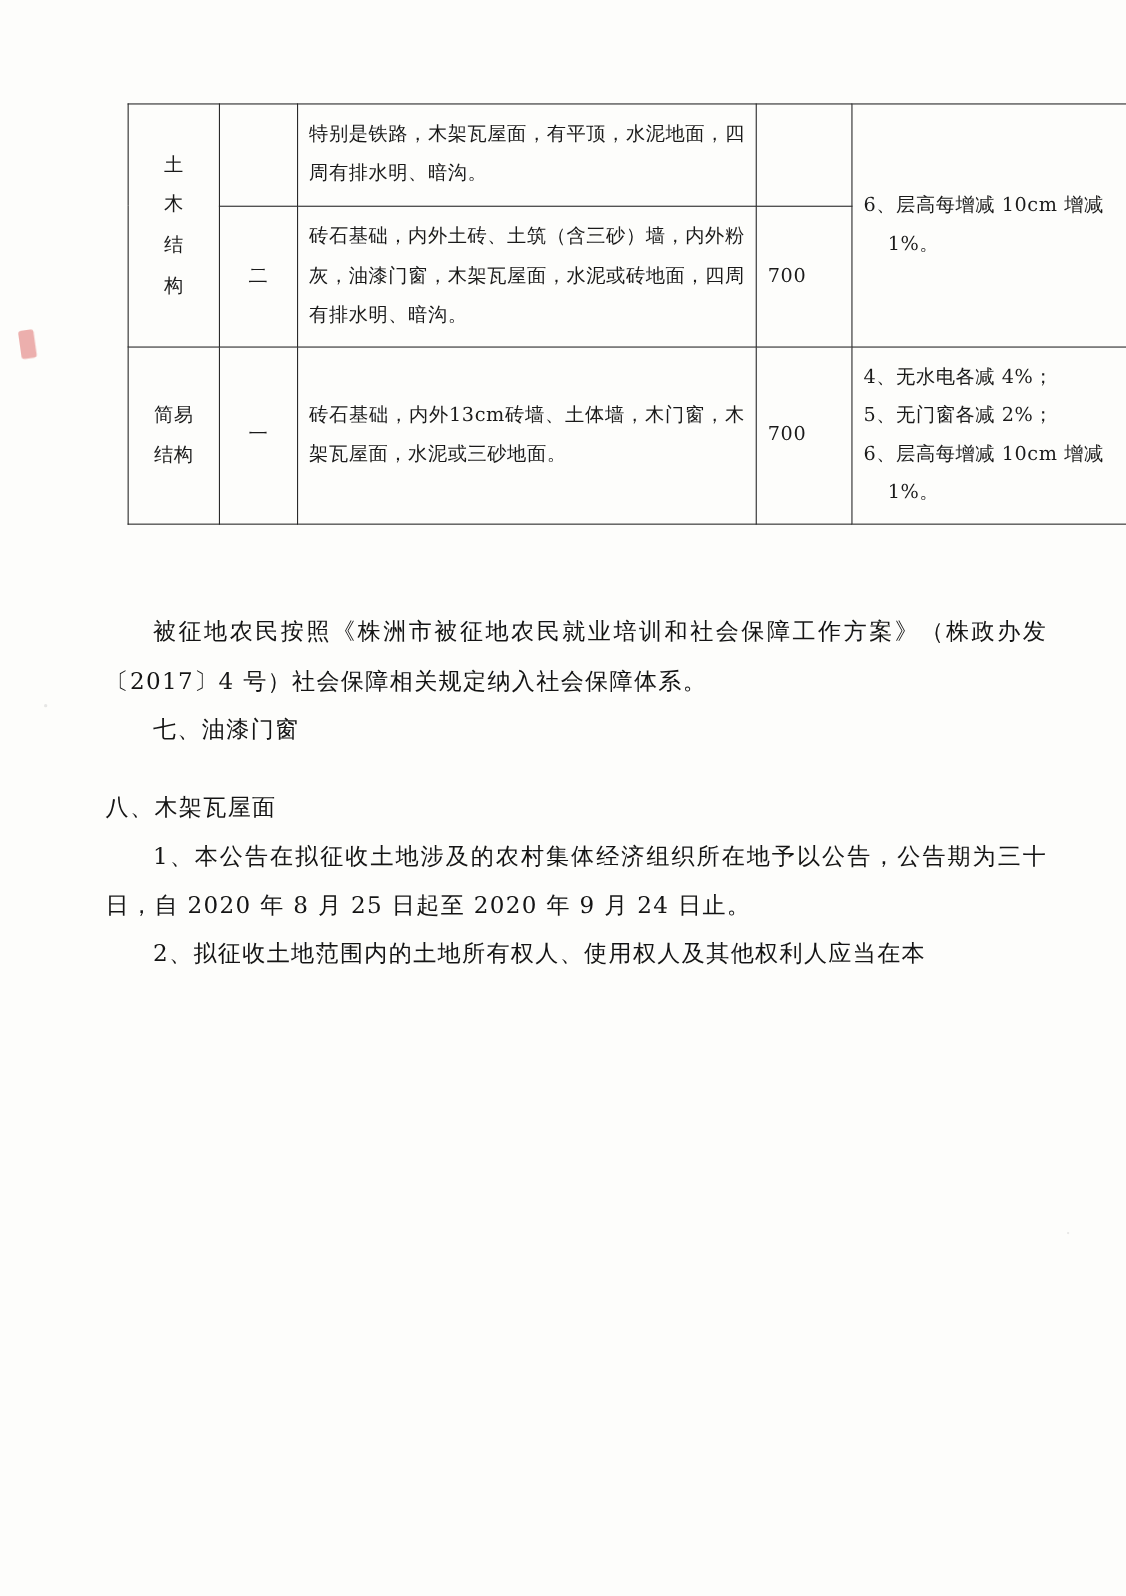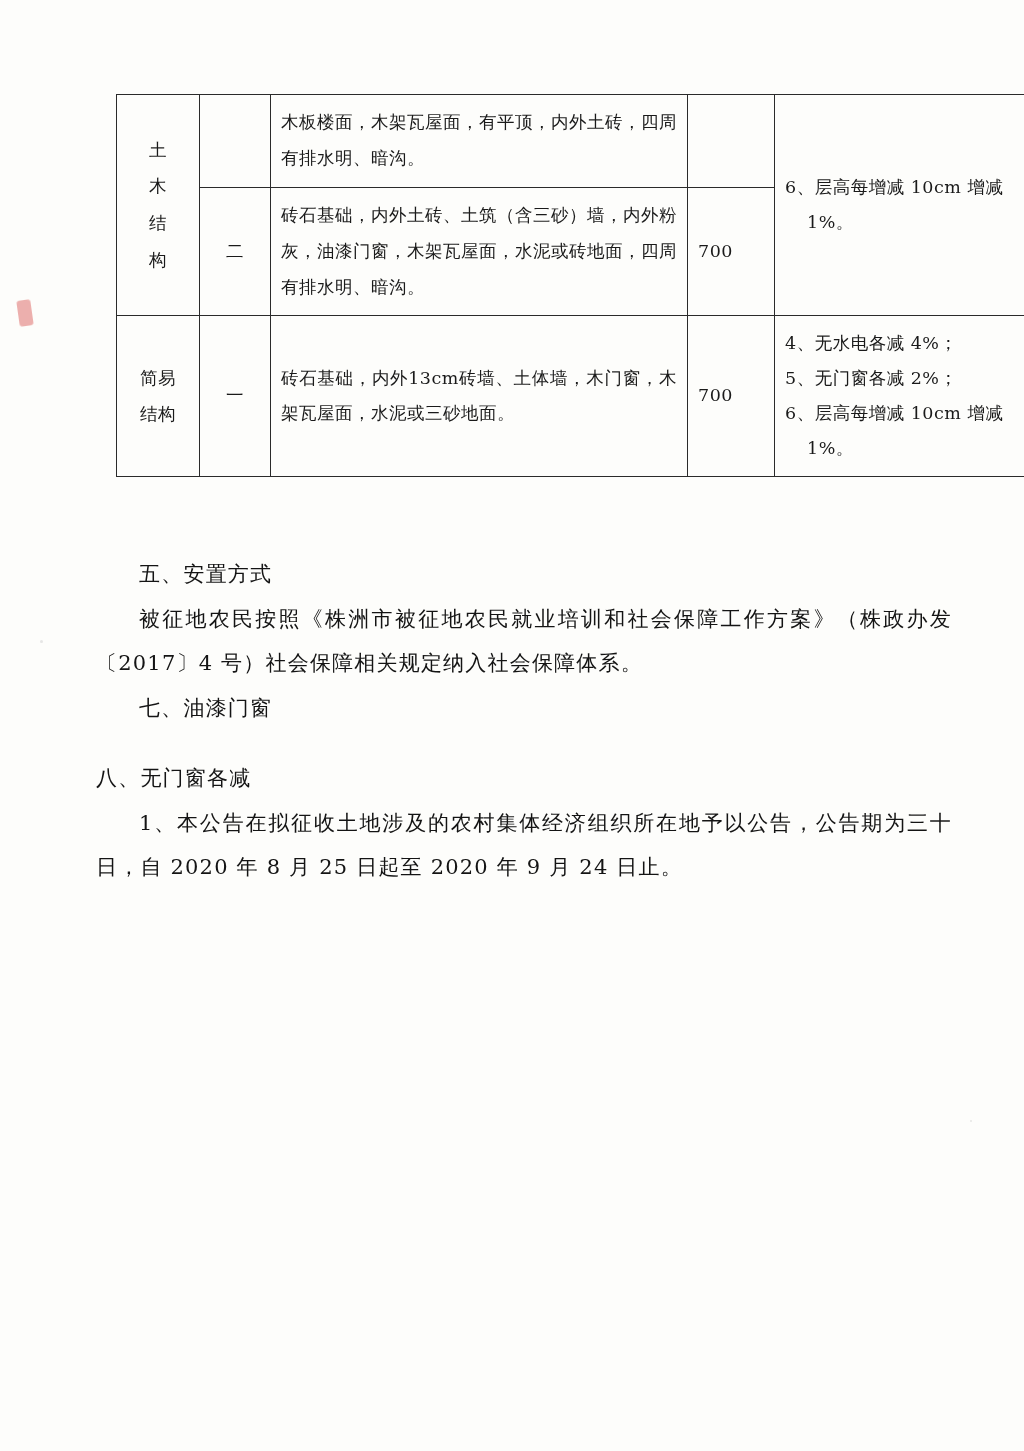--- a/index.html
+++ b/index.html
@@ -127,21 +127,21 @@
     <table class="comp">
       <tbody>
         <tr>
           <td class="c-type" rowspan="2">
             <span class="stack">土</span>
             <span class="stack">木</span>
             <span class="stack">结</span>
             <span class="stack">构</span>
           </td>
           <td class="c-level"></td>
-          <td class="c-desc">木板楼面，木架瓦屋面，有平顶，内外土砖，四周有排水明、暗沟。</td>
+          <td class="c-desc">特别是铁路，木架瓦屋面，有平顶，水泥地面，四周有排水明、暗沟。</td>
           <td class="c-price"></td>
           <td class="c-note" rowspan="2">
             <span class="nline">6、层高每增减 10cm 增减</span>
             <span class="nline indent">1%。</span>
           </td>
         </tr>
         <tr>
           <td class="c-level">二</td>
           <td class="c-desc">砖石基础，内外土砖、土筑（含三砂）墙，内外粉灰，油漆门窗，木架瓦屋面，水泥或砖地面，四周有排水明、暗沟。</td>
           <td class="c-price">700</td>
@@ -160,26 +160,26 @@
             <span class="nline">6、层高每增减 10cm 增减</span>
             <span class="nline indent">1%。</span>
           </td>
         </tr>
       </tbody>
     </table>
   </div>
 
   <div class="body-text">
 
-    <p class="para heading">五、安置方式</p>
 
     <p class="para indent2">被征地农民按照《株洲市被征地农民就业培训和社会保障工作方案》（株政办发〔2017〕4 号）社会保障相关规定纳入社会保障体系。</p>
 
     <p class="para heading">七、油漆门窗</p>
 
     <div class="gap"></div>
 
-    <p class="para">八、无门窗各减</p>
+    <p class="para">八、木架瓦屋面</p>
     <p class="para indent2">1、本公告在拟征收土地涉及的农村集体经济组织所在地予以公告，公告期为三十日，自 2020 年 8 月 25 日起至 2020 年 9 月 24 日止。</p>
+    <p class="para indent2">2、拟征收土地范围内的土地所有权人、使用权人及其他权利人应当在本</p>
 
   </div>
 
 </div>
 
 </body></html>

